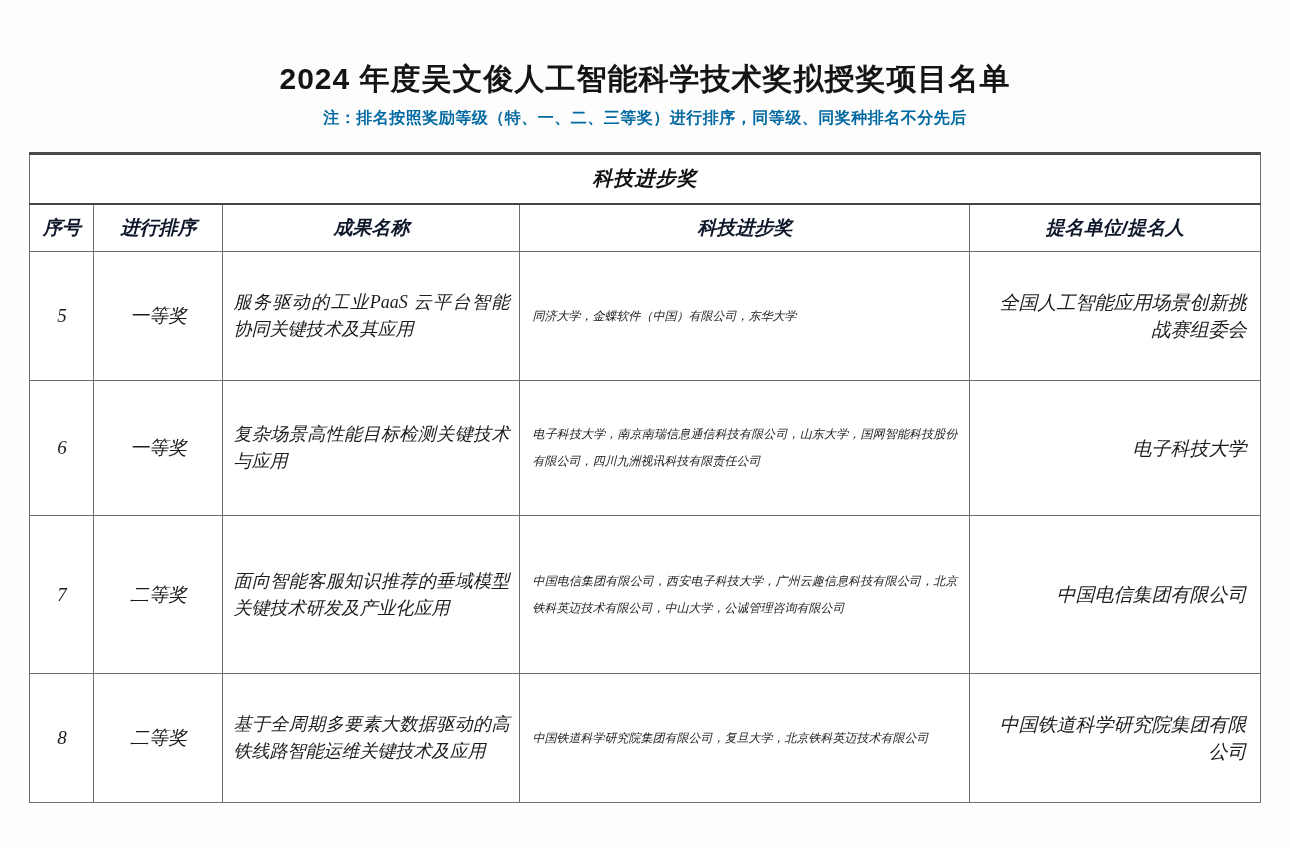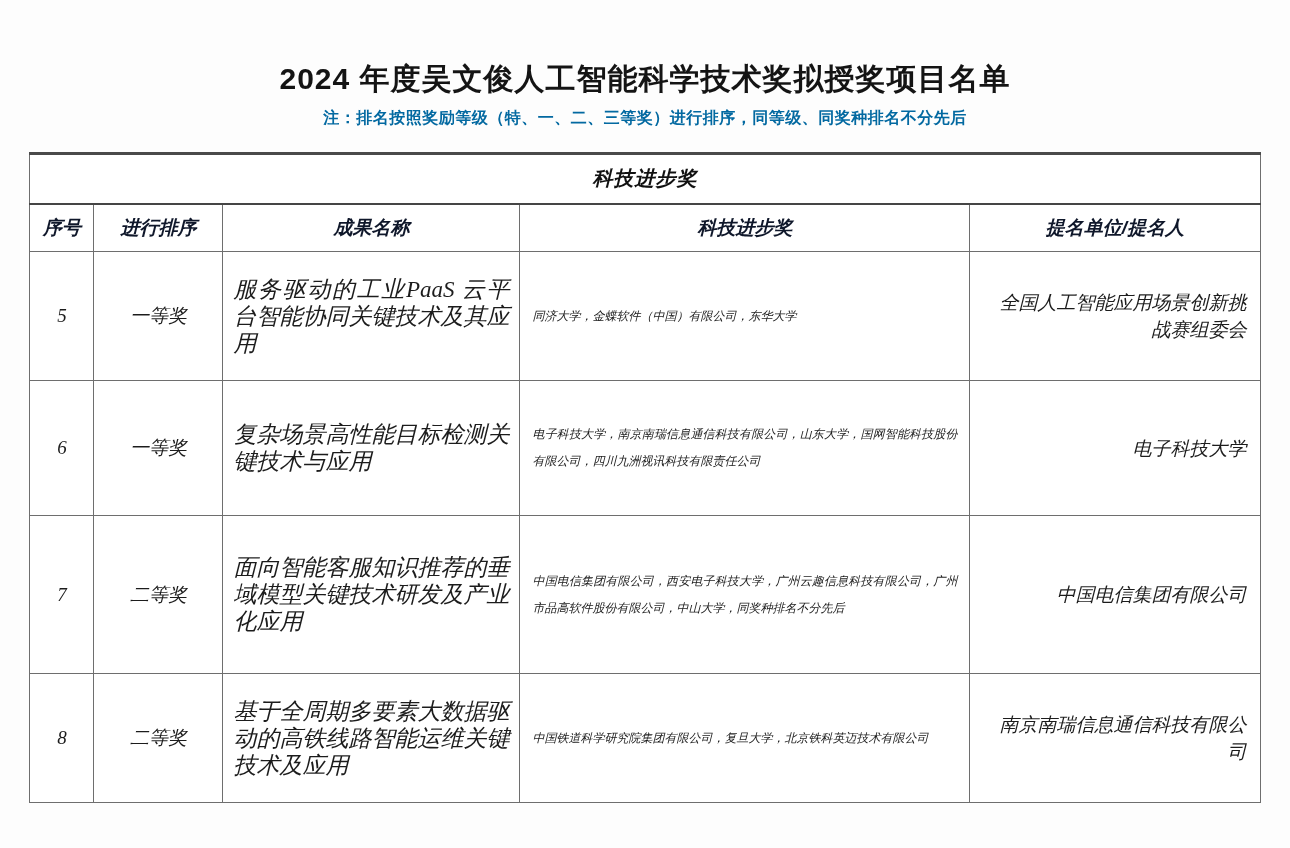--- a/index.html
+++ b/index.html
@@ -71,21 +71,21 @@
     text-align: center;
     color: #0f172a;
   }
   td.c-no, td.c-grade {
     text-align: center;
     font-size: 19px;
   }
   td.c-name {
     text-align: justify;
     padding: 0 10px;
-    font-size: 23px;
+    font-size: 18px;
     line-height: 27px;
   }
   td.c-units {
     text-align: justify;
     padding: 0 12px;
     font-size: 12px;
     line-height: 27px;
   }
   td.c-nominator {
     text-align: right;
@@ -140,26 +140,26 @@
         <td class="c-no">6</td>
         <td class="c-grade">一等奖</td>
         <td class="c-name">复杂场景高性能目标检测关键技术与应用</td>
         <td class="c-units">电子科技大学，南京南瑞信息通信科技有限公司，山东大学，国网智能科技股份有限公司，四川九洲视讯科技有限责任公司</td>
         <td class="c-nominator">电子科技大学</td>
       </tr>
       <tr class="r-7">
         <td class="c-no">7</td>
         <td class="c-grade">二等奖</td>
         <td class="c-name">面向智能客服知识推荐的垂域模型关键技术研发及产业化应用</td>
-        <td class="c-units">中国电信集团有限公司，西安电子科技大学，广州云趣信息科技有限公司，广州市品高软件股份有限公司，中山大学，同奖种排名不分先后</td>
+        <td class="c-units">中国电信集团有限公司，西安电子科技大学，广州云趣信息科技有限公司，北京铁科英迈技术有限公司，中山大学，公诚管理咨询有限公司</td>
         <td class="c-nominator">中国电信集团有限公司</td>
       </tr>
       <tr class="r-8">
         <td class="c-no">8</td>
         <td class="c-grade">二等奖</td>
         <td class="c-name">基于全周期多要素大数据驱动的高铁线路智能运维关键技术及应用</td>
         <td class="c-units">中国铁道科学研究院集团有限公司，复旦大学，北京铁科英迈技术有限公司</td>
-        <td class="c-nominator">南京南瑞信息通信科技有限公司</td>
+        <td class="c-nominator">中国铁道科学研究院集团有限公司</td>
       </tr>
     </tbody>
   </table>
 
 </div>
 
 </body></html>

